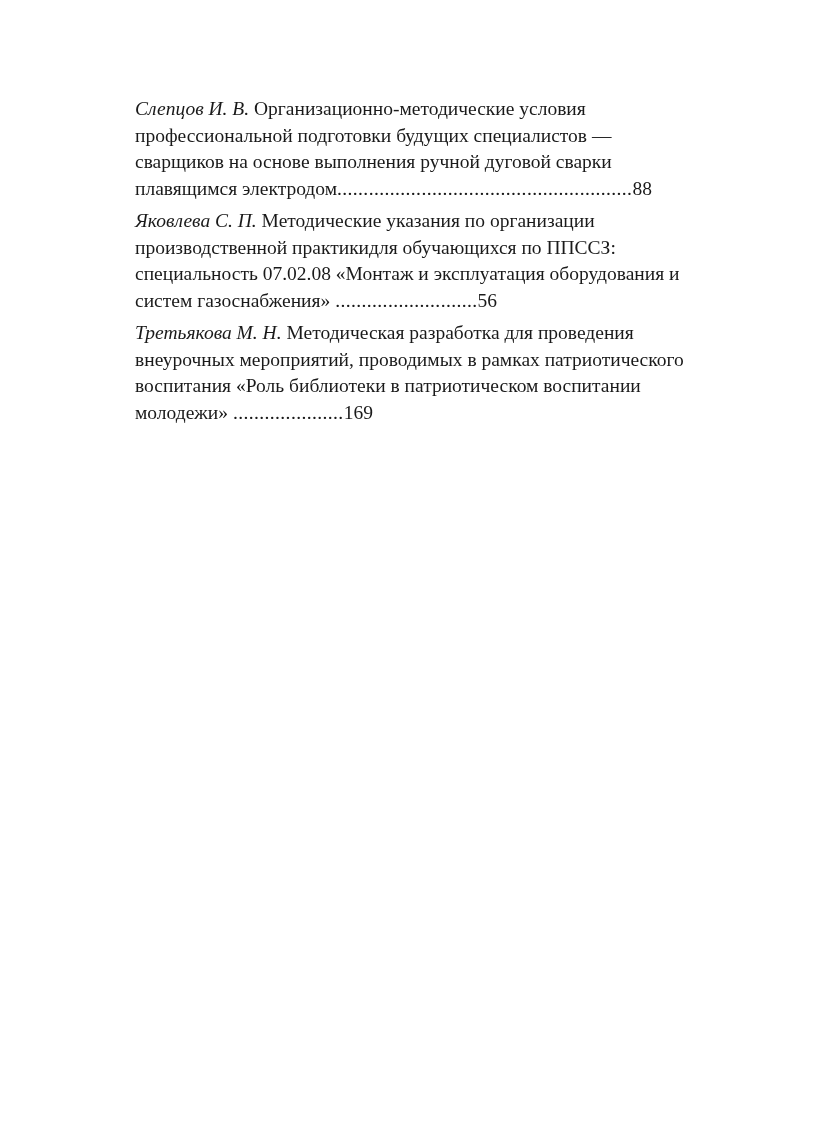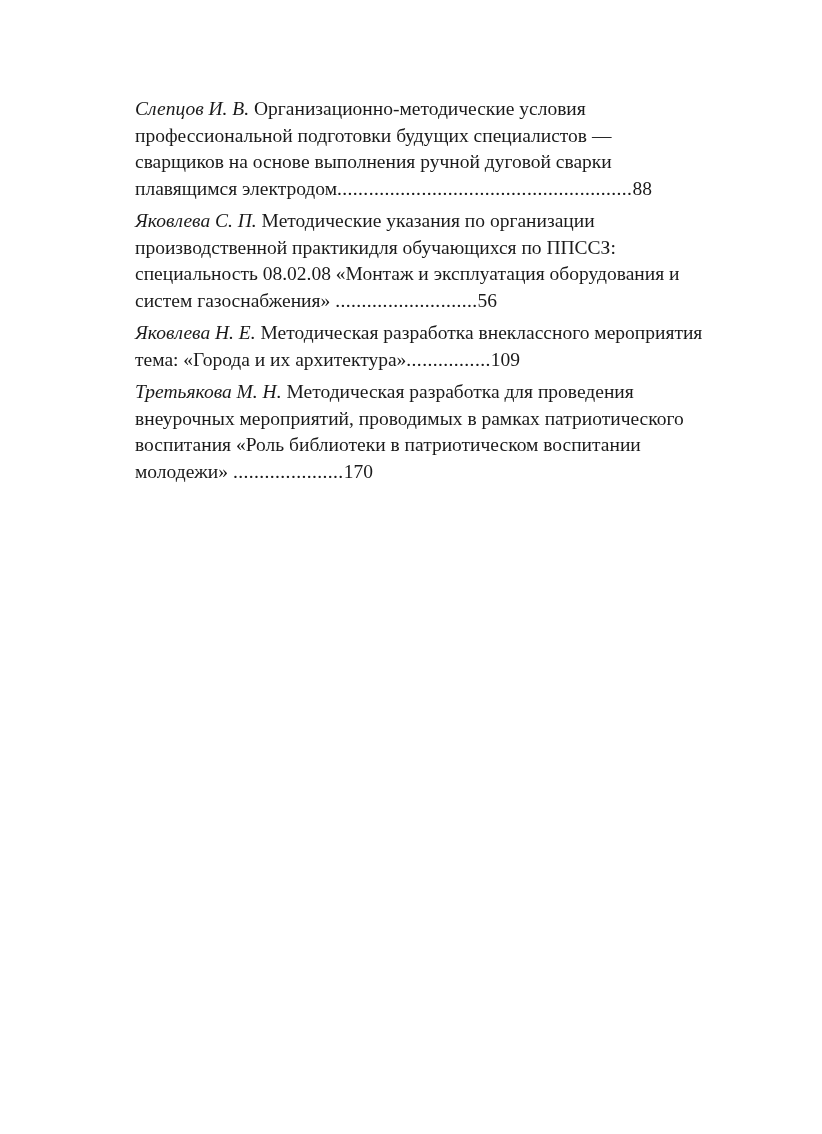--- a/index.html
+++ b/index.html
@@ -47,25 +47,22 @@
 <body>
 
 <div class="page">
   <div class="toc">
 
     <div class="toc-entry">
       <span class="author">Слепцов И. В.</span><span class="title"> Организационно-методические условия профессиональной подготовки будущих специалистов — сварщиков на основе выполнения ручной дуговой сварки плавящимся электродом</span><span class="leader">........................................................</span><span class="page-num">88</span>
     </div>
 
     <div class="toc-entry">
-      <span class="author">Яковлева С. П.</span><span class="title"> Методические указания по организации производственной практикидля обучающихся по ППССЗ: специальность 08.02.08 «Монтаж и эксплуатация оборудования и систем газоснабжения» </span><span class="leader">...........................</span><span class="page-num">56</span>
+      <span class="author">Яковлева С. П.</span><span class="title"> Методические указания по организации производственной практикидля обучающихся по ППССЗ: специальность 07.02.08 «Монтаж и эксплуатация оборудования и систем газоснабжения» </span><span class="leader">...........................</span><span class="page-num">56</span>
     </div>
 
-    <div class="toc-entry">
-      <span class="author">Яковлева Н. Е.</span><span class="title"> Методическая разработка внеклассного мероприятия тема: «Города и их архитектура»</span><span class="leader">................</span><span class="page-num">109</span>
-    </div>
 
     <div class="toc-entry">
-      <span class="author">Третьякова М. Н.</span><span class="title"> Методическая разработка для проведения внеурочных мероприятий,  проводимых в рамках патриотического воспитания «Роль библиотеки в патриотическом воспитании молодежи» </span><span class="leader">.....................</span><span class="page-num">170</span>
+      <span class="author">Третьякова М. Н.</span><span class="title"> Методическая разработка для проведения внеурочных мероприятий,  проводимых в рамках патриотического воспитания «Роль библиотеки в патриотическом воспитании молодежи» </span><span class="leader">.....................</span><span class="page-num">169</span>
     </div>
 
   </div>
 </div>
 
 </body></html>

